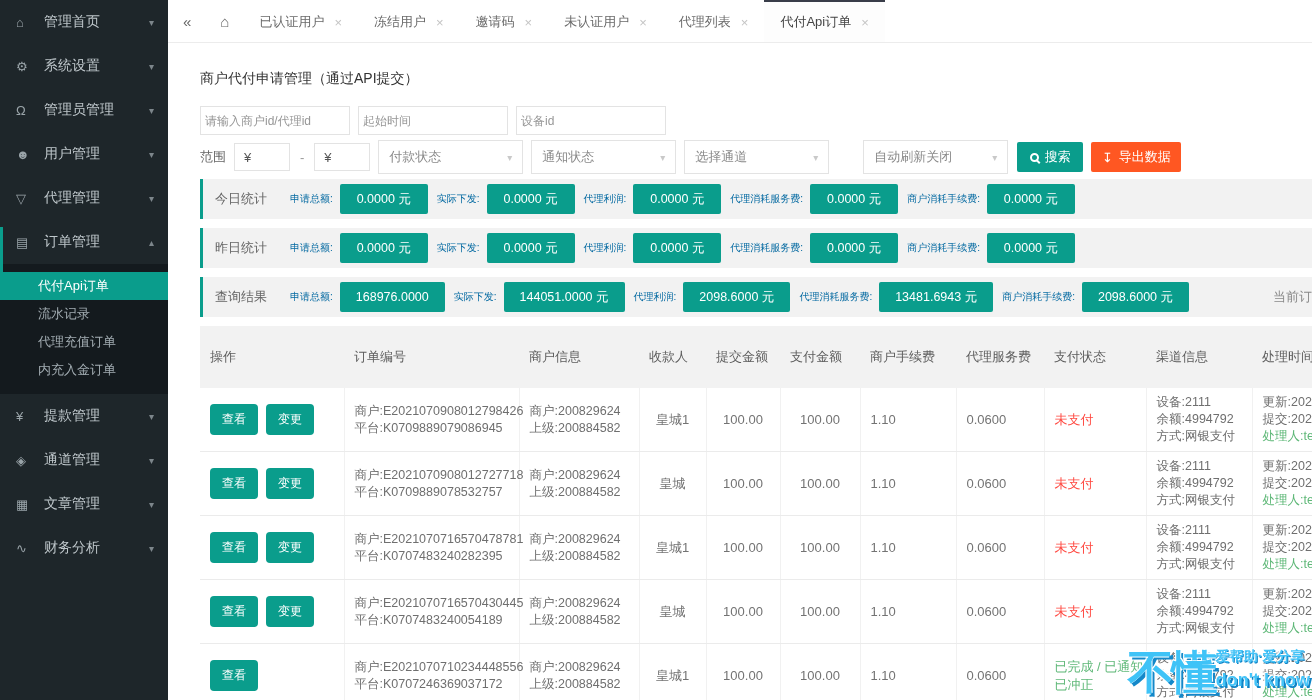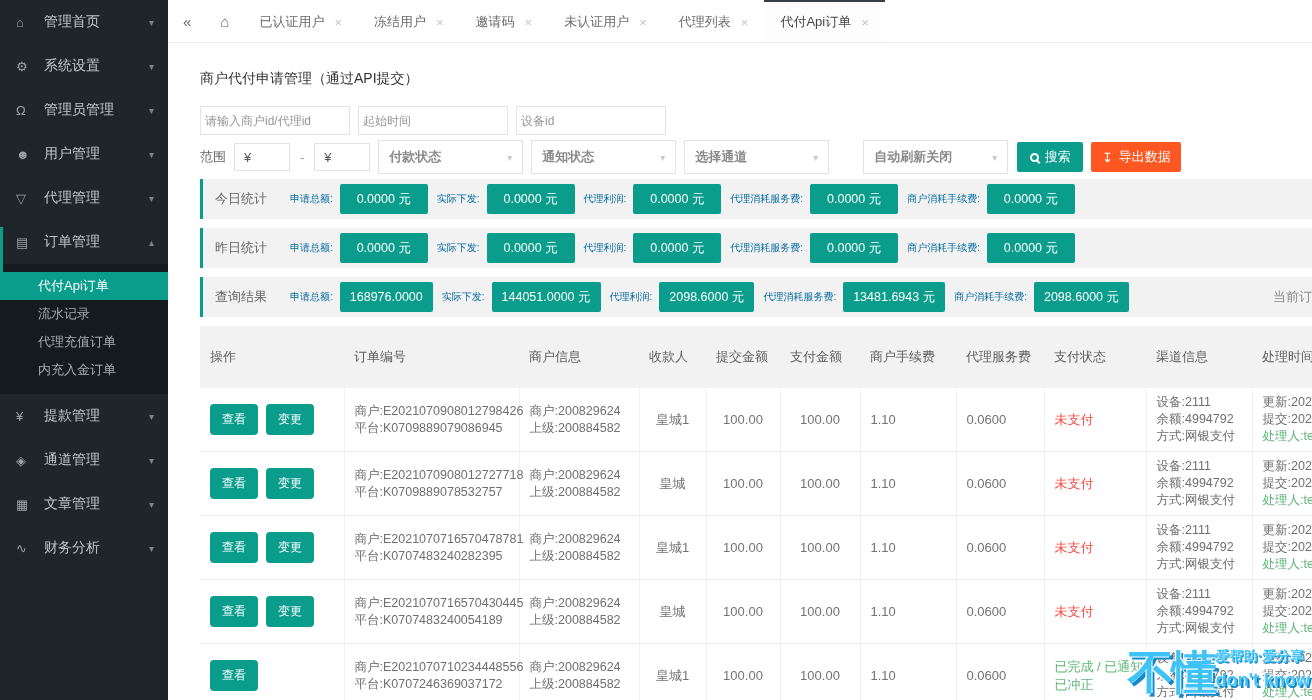--- a/index.html
+++ b/index.html
@@ -43,42 +43,42 @@
   .inp { width:150px; height:29px; border:1px solid #e3e3e3; padding:0 4px;
     font-size:12px; color:#333; outline:none; }
   .inp::placeholder { color:#969696; }
   .row2 { margin-top:7px; height:30px; }
   .range-label { font-size:13px; color:#666; }
   .money { display:flex; align-items:center; width:56px; height:28px;
     border:1px solid #e3e3e3; padding:0 9px; font-size:13px; color:#555; background:#fff; }
   .dash { color:#999; font-size:13px; margin:0 2px; }
   .select { display:flex; align-items:center; justify-content:space-between;
     width:145px; height:28px; border:1px solid #e3e3e3; padding:16px 10px;
-    font-size:13px; color:#8a8a8a; background:#fff; cursor:pointer;font-weight:bold; }
+    font-size:13px; color:#8a8a8a; background:#fff; cursor:pointer; }
   .select .car { color:#c9c9c9; font-size:10px; }
   .select.auto { margin-left:26px; }
   .btn { display:flex; align-items:center; justify-content:center; height:30px;
     border:none; border-radius:2px; color:#fff; font-size:13px; cursor:pointer;
     font-family:inherit; }
   .btn.search { width:66px; background:var(--teal); margin-left:1px; }
   .btn.export { width:90px; background:var(--orange); }
   .mag { width:9px; height:9px; border:2px solid #fff; border-radius:50%;
     display:inline-block; position:relative; margin-right:6px; }
   .mag::after { content:''; position:absolute; width:2px; height:5px; background:#fff;
     right:-2px; bottom:-4px; transform:rotate(-45deg); }
   .exp { margin-right:6px; font-size:13px; }
 
   
   #stats { margin-top:7px; }
   .stat-row { display:flex; align-items:center; height:40px; margin-bottom:9px;
     background:#f2f2f2; border-left:3px solid var(--teal); padding-left:12px; }
   .stat-title { font-size:13px; color:#666; margin-right:14px; white-space:nowrap; }
   .stat-label { font-size:10px; color:#0369a1; margin:0 7px 0 9px; white-space:nowrap; }
   .stat-badge { background:var(--teal); color:#fff; font-size:12.5px; height:30px;
-    line-height:30px; min-width:88px; text-align:center; padding:0 10px;
+    line-height:30px; min-width:88px; text-align:center; padding:0 16px;
     border-radius:2px; white-space:nowrap; }
   .stat-note { margin-left:auto; font-size:13px; color:#8a8a8a; white-space:nowrap; }
 
   
   table.grid { margin-top:8px; border-collapse:collapse; table-layout:fixed;
     width:1202px; }
   .grid th { height:30px; background:#f2f2f2; font-weight:400; font-size:13px;
     color:#5d5d5d; text-align:left; padding:0 10px; white-space:nowrap; }
   .grid td { border-bottom:1px solid #ebebeb; border-right:1px solid #f1f1f1;
     padding:6px 10px; font-size:13px; color:#737373; vertical-align:middle;

